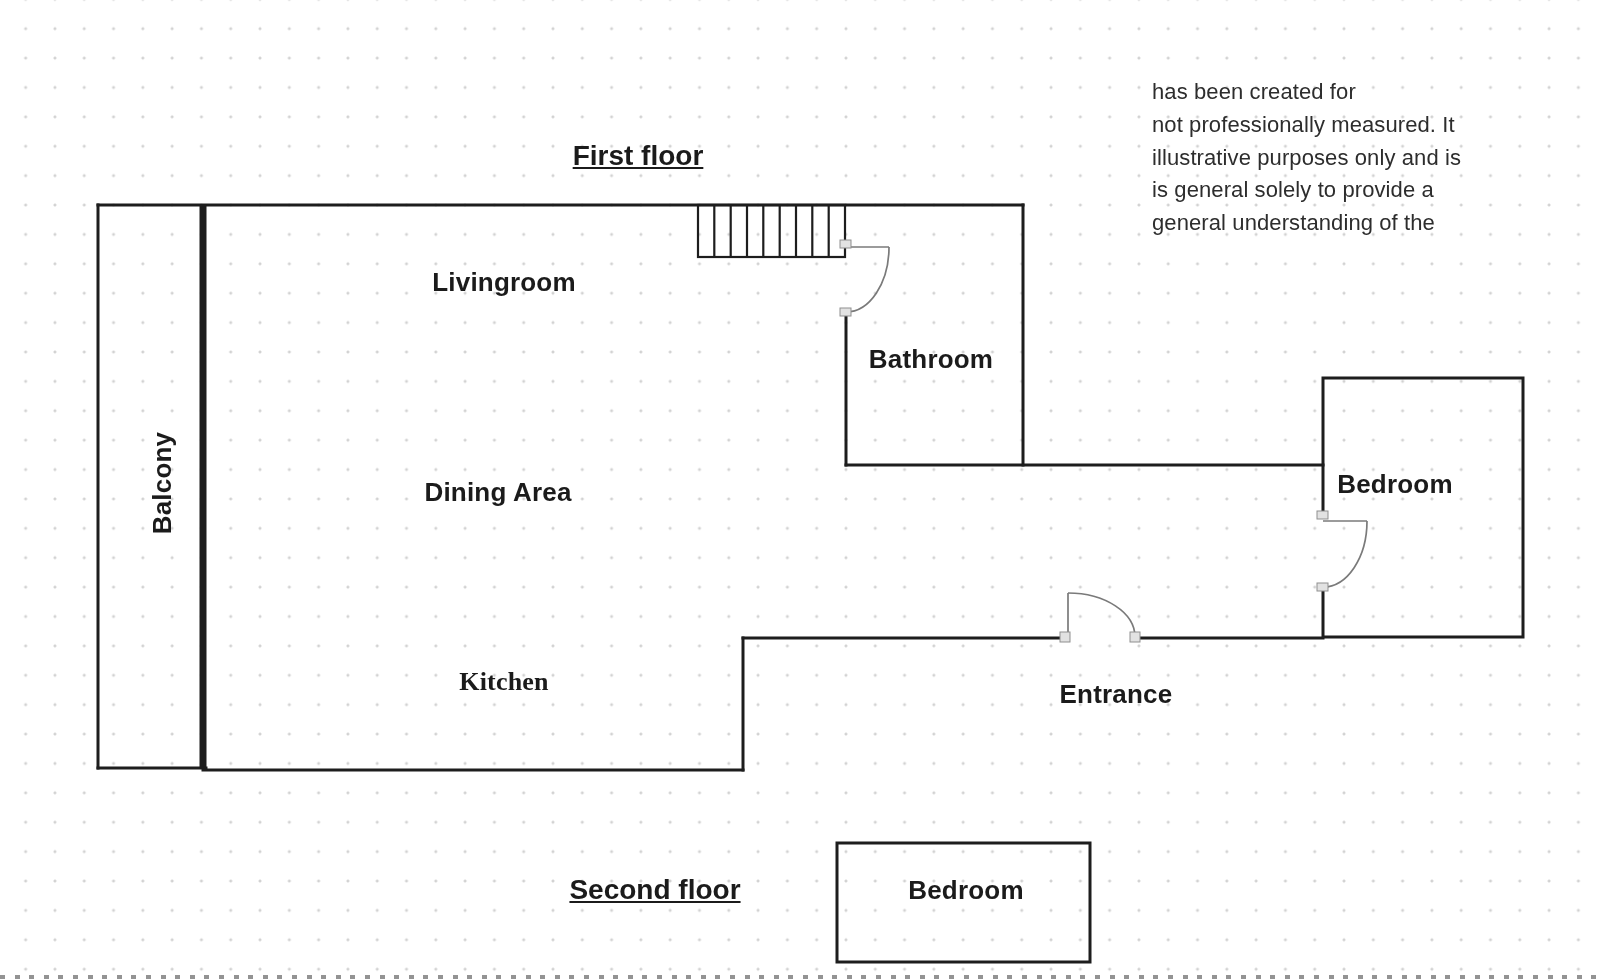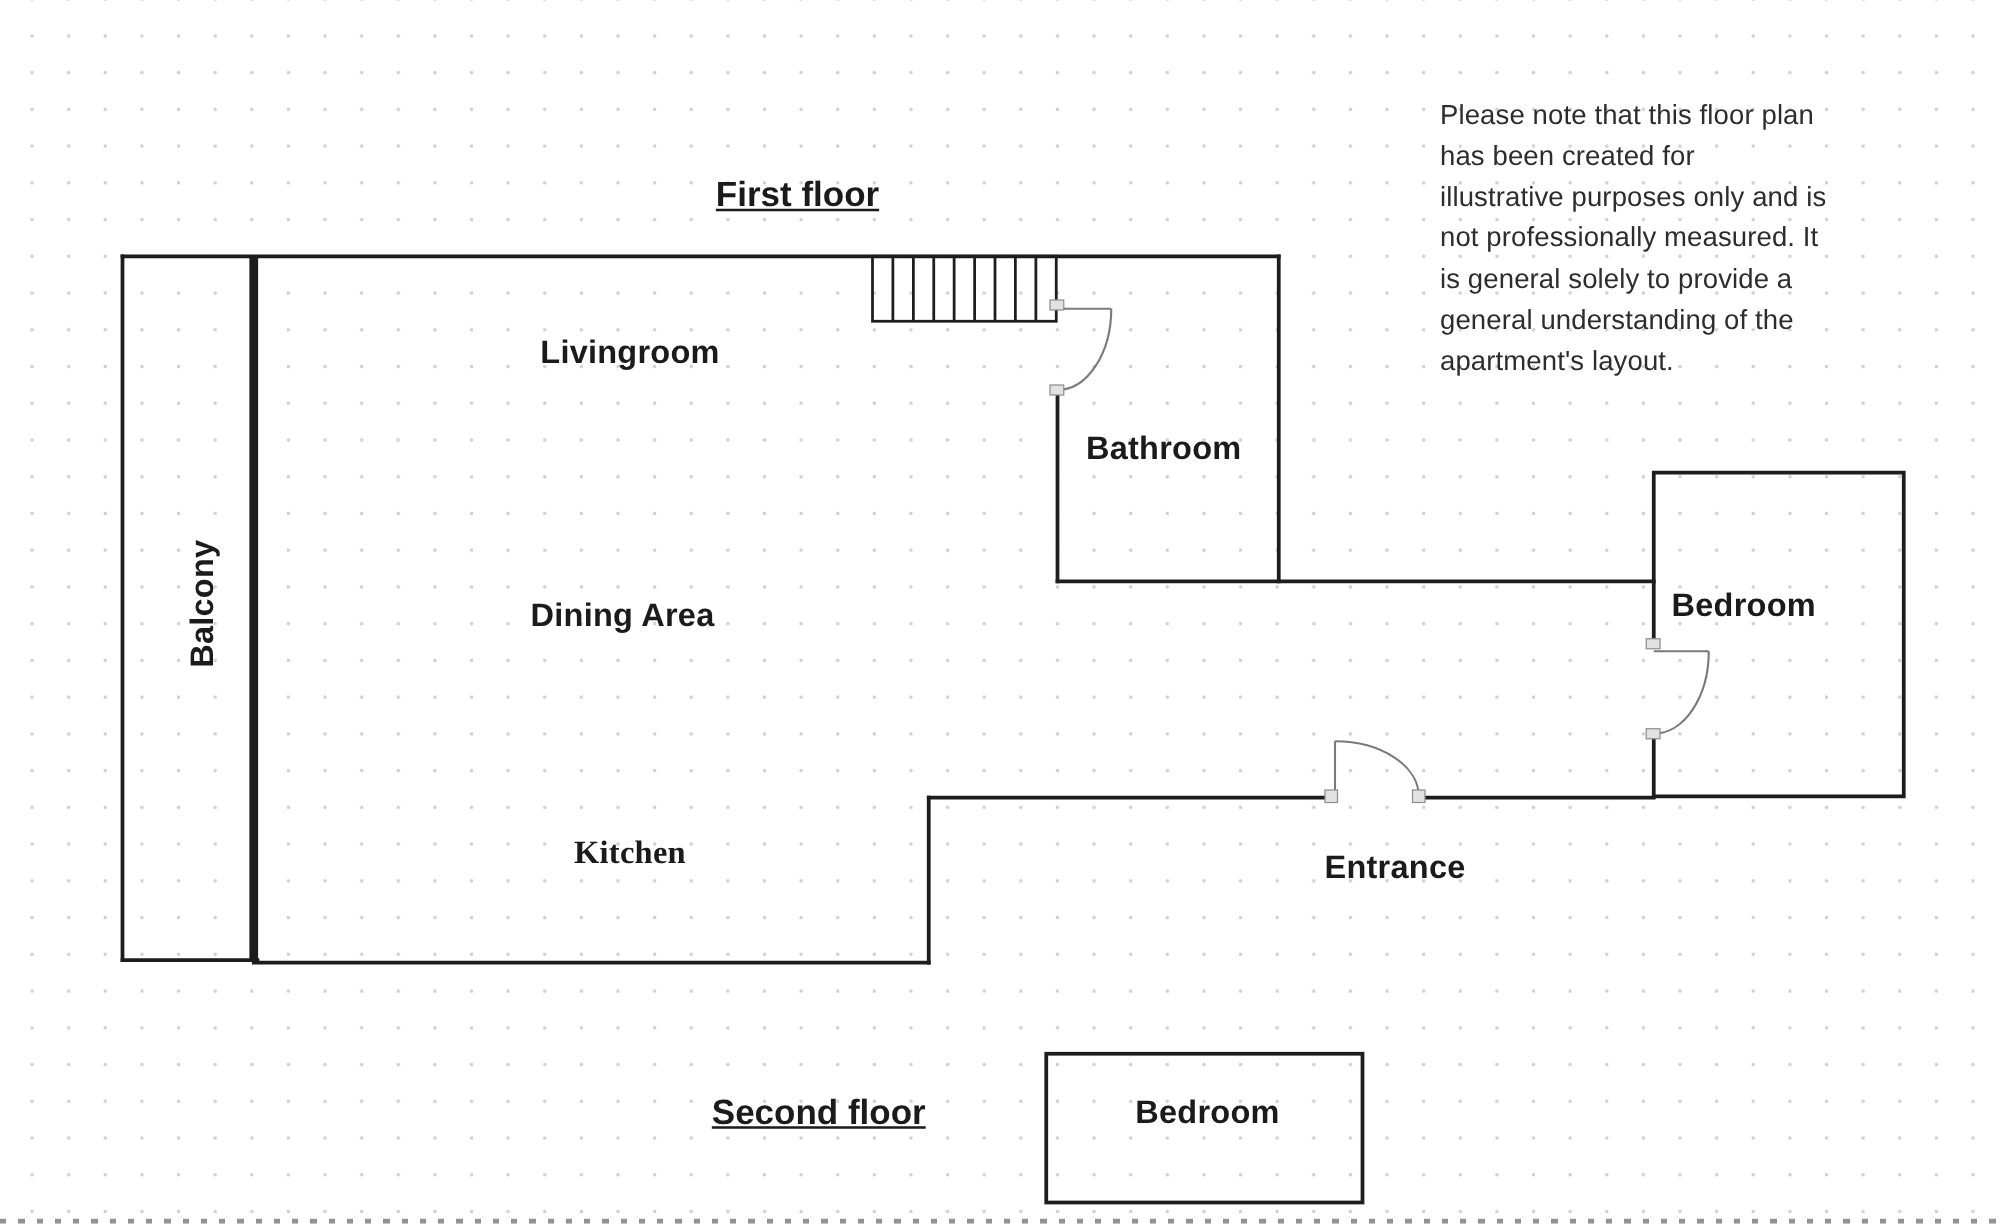--- a/index.html
+++ b/index.html
@@ -108,22 +108,20 @@
 <div class="room-label" style="left:504px;top:282px;">Livingroom</div>
 <div class="room-label" style="left:498px;top:492px;">Dining Area</div>
 <div class="room-label" style="left:504px;top:682px;font-family:Liberation Serif, serif;">Kitchen</div>
 <div class="room-label rotated" style="left:162px;top:483px;">Balcony</div>
 <div class="room-label" style="left:931px;top:359px;text-align:center;">Bathroom</div>
 <div class="room-label" style="left:1395px;top:484px;">Bedroom</div>
 <div class="room-label" style="left:1100px;top:694px;margin-left:16px;">Entrance</div>
 <div class="room-label" style="left:966px;top:890px;">Bedroom</div>
 
 <div class="disclaimer">
-  <div>Please note that this floor plan</div>
   <div>has been created for</div>
+  <div>not professionally measured. It</div>
   <div>illustrative purposes only and is</div>
-  <div>not professionally measured. It</div>
   <div>is general solely to provide a</div>
   <div>general understanding of the</div>
-  <div>apartment's layout.</div>
 </div>
 
 <div class="bottom-dash-row"></div>
 
 </body></html>

